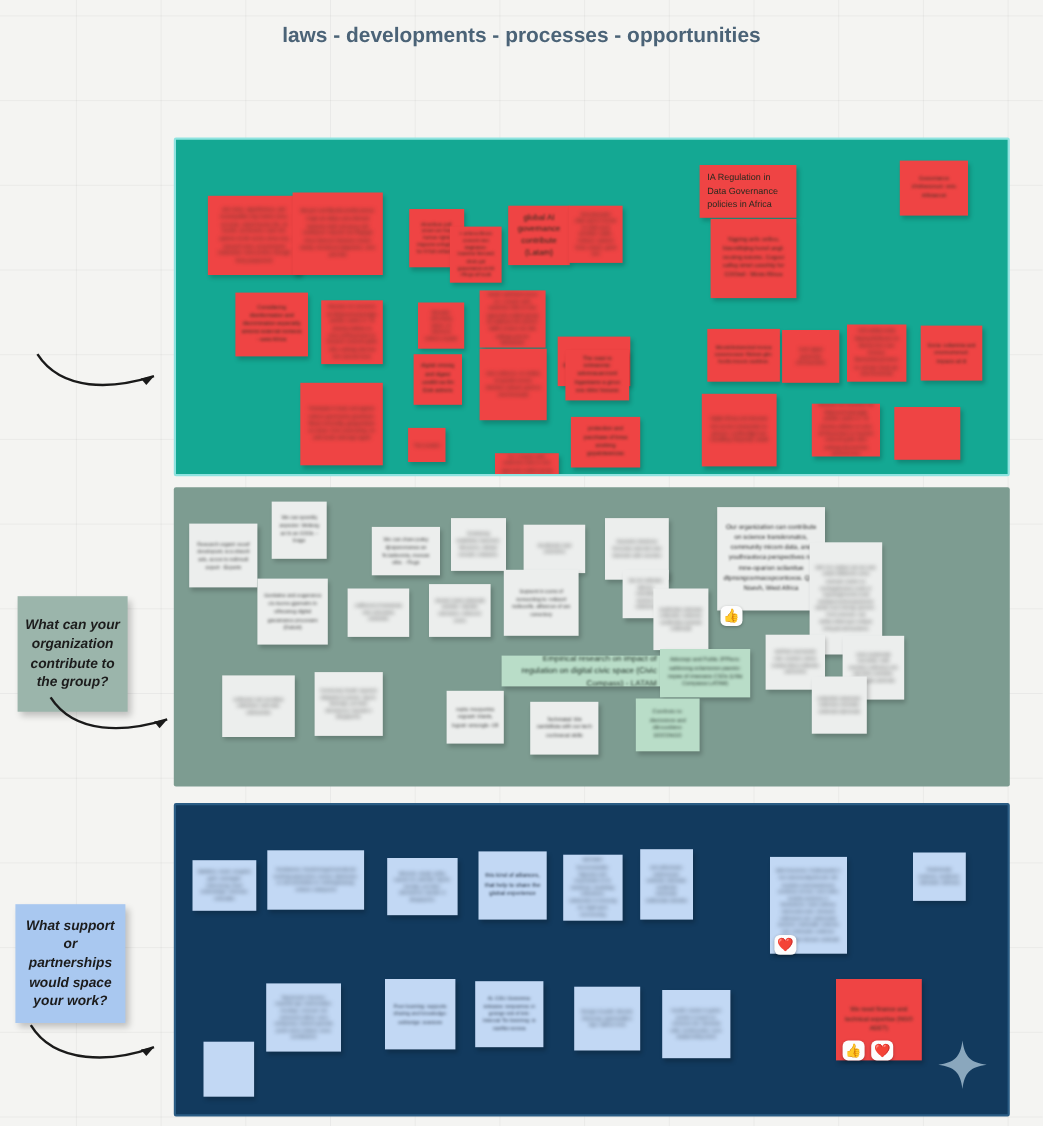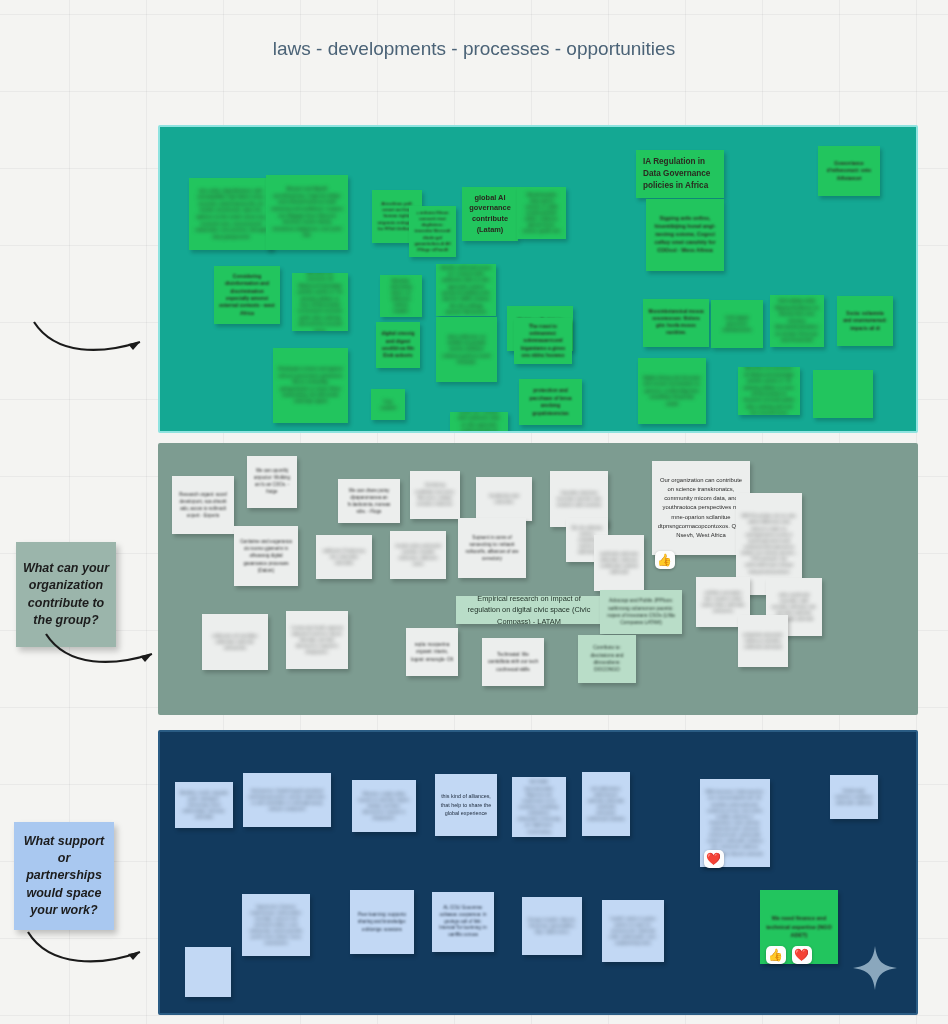--- a/index.html
+++ b/index.html
@@ -23,22 +23,22 @@
   #page{position:absolute;inset:0;}
 
   
   .header{position:absolute;left:0;top:0;width:948px;text-align:center;}
   .title{
     margin:0;padding-top:10px;
     font-size:27px;font-weight:bold;letter-spacing:-0.3px;
     color:#14395e;
   }
   .subtitle{
-    margin:16px;padding-top:22px;
-    font-size:19px;color:#4b6377;font-weight:400;
+    margin:0;padding-top:22px;
+    font-size:19px;color:#4b6377;font-weight:700;
   }
 
   
   .board{position:absolute;box-sizing:border-box;overflow:hidden;}
   #board-priorities{
     left:158px;top:125px;width:760px;height:308px;
     background:#14a893;
     border:2px solid #8fe3e0;
     border-radius:2px;
   }
@@ -76,21 +76,21 @@
   .note{
     position:absolute;box-sizing:border-box;
     padding:4px 5px;
     display:flex;align-items:center;justify-content:center;
     text-align:center;
     overflow:hidden;
     box-shadow:2px 3px 4px rgba(0,0,0,0.20);
   }
   .note span{display:block;width:100%;}
   
-  .note.y{background:#22c55e;color:#2a2a1f;font-weight:bold;}
+  .note.y{background:#ef4444;color:#2a2a1f;}
   
   .note.w{background:#eceeed;color:#2b2b2b;}
   
   .note.m{background:#b9ddc8;color:#23332a;}
   
   .note.b{background:#c2d8f4;color:#1d2a3c;}
 
   
   .bl1 span{filter:blur(0.75px);}
   .bl2 span{filter:blur(1.25px);}
@@ -273,21 +273,21 @@
     <div class="note w bl2" style="left:300px;top:75px;width:68px;height:60px;font-size:4.6px;line-height:1.55;">
         <span>Supsent in ooms of sonoecting to: reikaort nolkoorlls, alfiances of are cenectory</span>
       </div>
     <div class="note w bl3" style="left:408px;top:75px;width:42px;height:44px;font-size:4.1px;line-height:1.5;">
         <span>Mo olo ooflnmbo aolinmo: onlomilbo aoolnmo: oolbnliomi</span>
       </div>
     <div class="note w bl3" style="left:436px;top:92px;width:50px;height:56px;font-size:4.1px;line-height:1.5;">
         <span>aoolfinmbo oolinmaio onlfiomibo: oolinmoa:  onolfinmbio aoolniob oolfimoaib</span>
       </div>
 
-    <div class="note m bl1" style="left:298px;top:153px;width:146px;height:28px;font-size:7.4px;line-height:1.5;">
+    <div class="note m bl1" style="left:298px;top:153px;width:146px;height:28px;font-size:7.4px;line-height:1.5;text-align:right;">
         <span>Empirical research on impact of regulation on digital civic space (Civic Compass) - LATAM</span>
       </div>
     <div class="note m bl2" style="left:442px;top:147px;width:82px;height:44px;font-size:4.9px;line-height:1.5;">
         <span>Adocoqo and Publis JPPlocs: sahlnrong oclamonon paontic: nopes of imeorans CSOs (LNla Compasss LATAM)</span>
       </div>
     <div class="note w bl3" style="left:538px;top:134px;width:54px;height:50px;font-size:4.1px;line-height:1.5;">
         <span>aolf filoni aooniooloa moli: oosobno onlmio oonliaa fnlioa ooflnimbo oolmonimo</span>
       </div>
     <div class="note w bl3" style="left:608px;top:135px;width:56px;height:58px;font-size:4.1px;line-height:1.5;">
         <span>ooloo aooiilnmab nnoomblo: oolfo oonmboo ooflnmioa oofi: aolnmblo onolimibo:  onlfiamolbo aolmniob</span>

